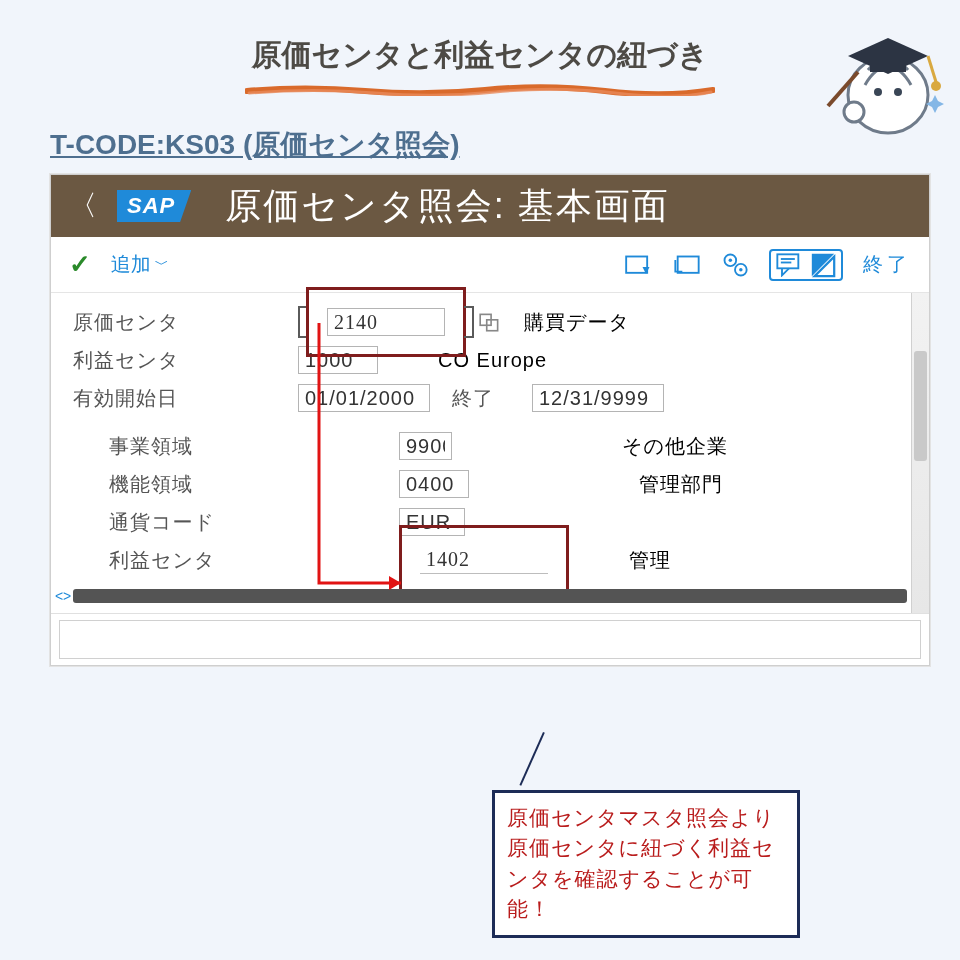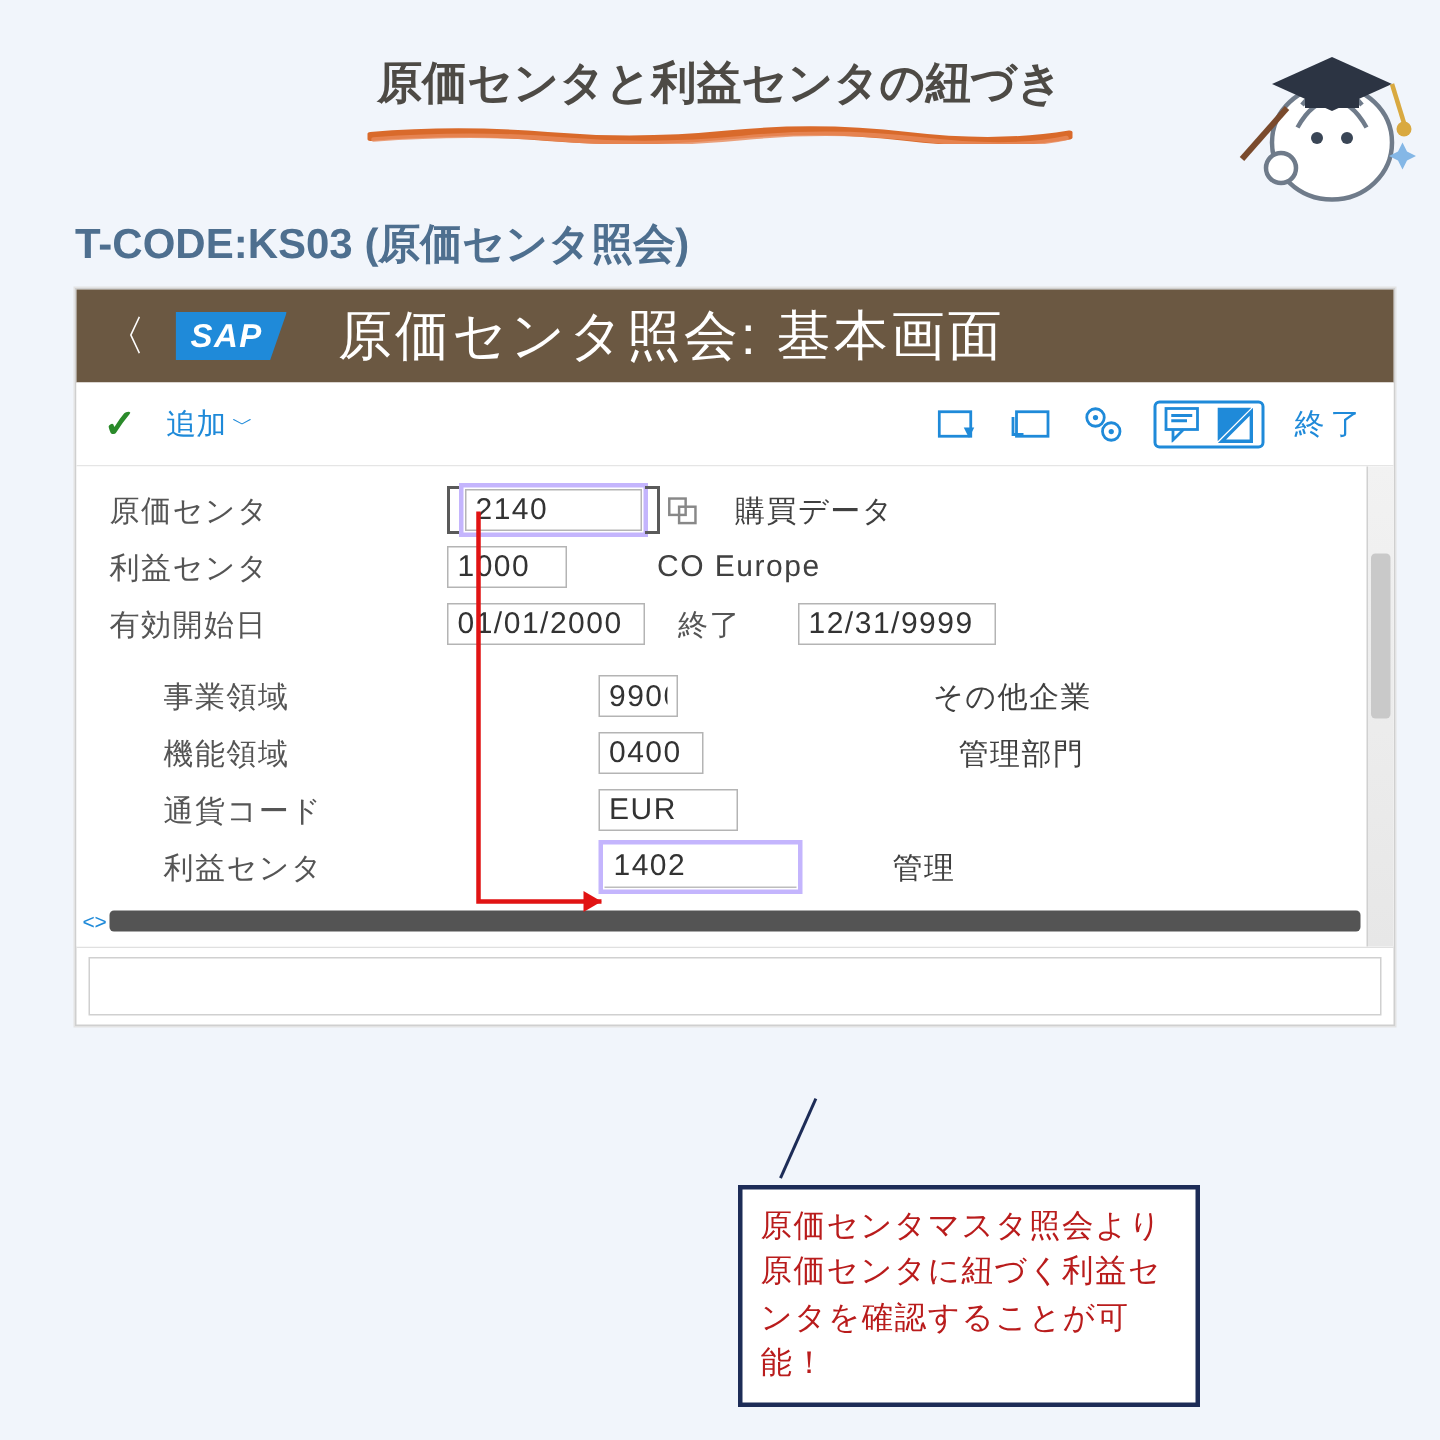--- a/index.html
+++ b/index.html
@@ -25,21 +25,22 @@
     height: 12px;
     margin: 8px auto 0 auto;
     position: relative;
   }
   .crayon-underline svg { display: block; }
 
   .tcode-line {
     font-size: 28px;
     font-weight: 700;
     color: #4e6f8f;
-    margin: 48px 0 10px 50px;
+    margin: 30px 0 10px 50px;
+    text-decoration: underline;
   }
 
   .sap-window {
     width: 880px;
     margin-left: 50px;
     border: 1px solid #cfcfcf;
     background: #ffffff;
     box-shadow: 0 0 0 1px #e3e3e3;
   }
 
@@ -135,36 +136,37 @@
     background: #fff;
     border: 1px solid #b4b4b4;
     padding: 1px 6px;
     height: 28px;
   }
   .fld-input.ro-flat {
     border: none;
     border-bottom: 1px solid #bdbdbd;
     background: transparent;
   }
-  .fld-desc { margin-left: 22px; color:#404040; }
+  .fld-desc { margin-left: 22px; color:#000000; }
   .ks-brackets {
     position: relative;
     display: inline-flex;
     align-items: center;
   }
   .bracket-l, .bracket-r {
     width: 10px; height: 32px;
     border: 2px solid #5a5a5a;
   }
   .bracket-l { border-right: none; margin-right: -2px; }
   .bracket-r { border-left: none; margin-left: -2px; }
   .red-box {
-    border: 3px solid #c4b5fd;
-    padding: 1px;
+    border: 3px solid #7f1d1d;
+    padding: 18px;
     display: inline-flex;
+    font-family: Liberation Serif, serif;
   }
   .helper-icon {
     margin-left: 4px;
     width: 24px; height: 24px;
     display: inline-flex; align-items: center; justify-content: center;
   }
   .end-label { margin-left: 22px; width: 80px; color:#555; }
 
   .hscroll-row {
     display: flex;
@@ -362,21 +364,21 @@
     </div>
 
     <div class="field-row sub">
       <span class="fld-label">機能領域</span>
       <input class="fld-input" style="width: 70px;" readonly="" value="0400">
       <span class="fld-desc" style="margin-left:170px">管理部門</span>
     </div>
 
     <div class="field-row sub">
       <span class="fld-label">通貨コード</span>
-      <input class="fld-input" style="width: 93px;" readonly="" value="EUR">
+      <input class="fld-input" style="width: 66px;" readonly="" value="EUR">
     </div>
 
     <div class="field-row sub">
       <span class="fld-label">利益センタ</span>
       <span class="red-box">
         <input class="fld-input ro-flat" style="width: 128px;" readonly="" value="1402">
       </span>
       <span class="fld-desc" style="margin-left:60px">管理</span>
     </div>
 

